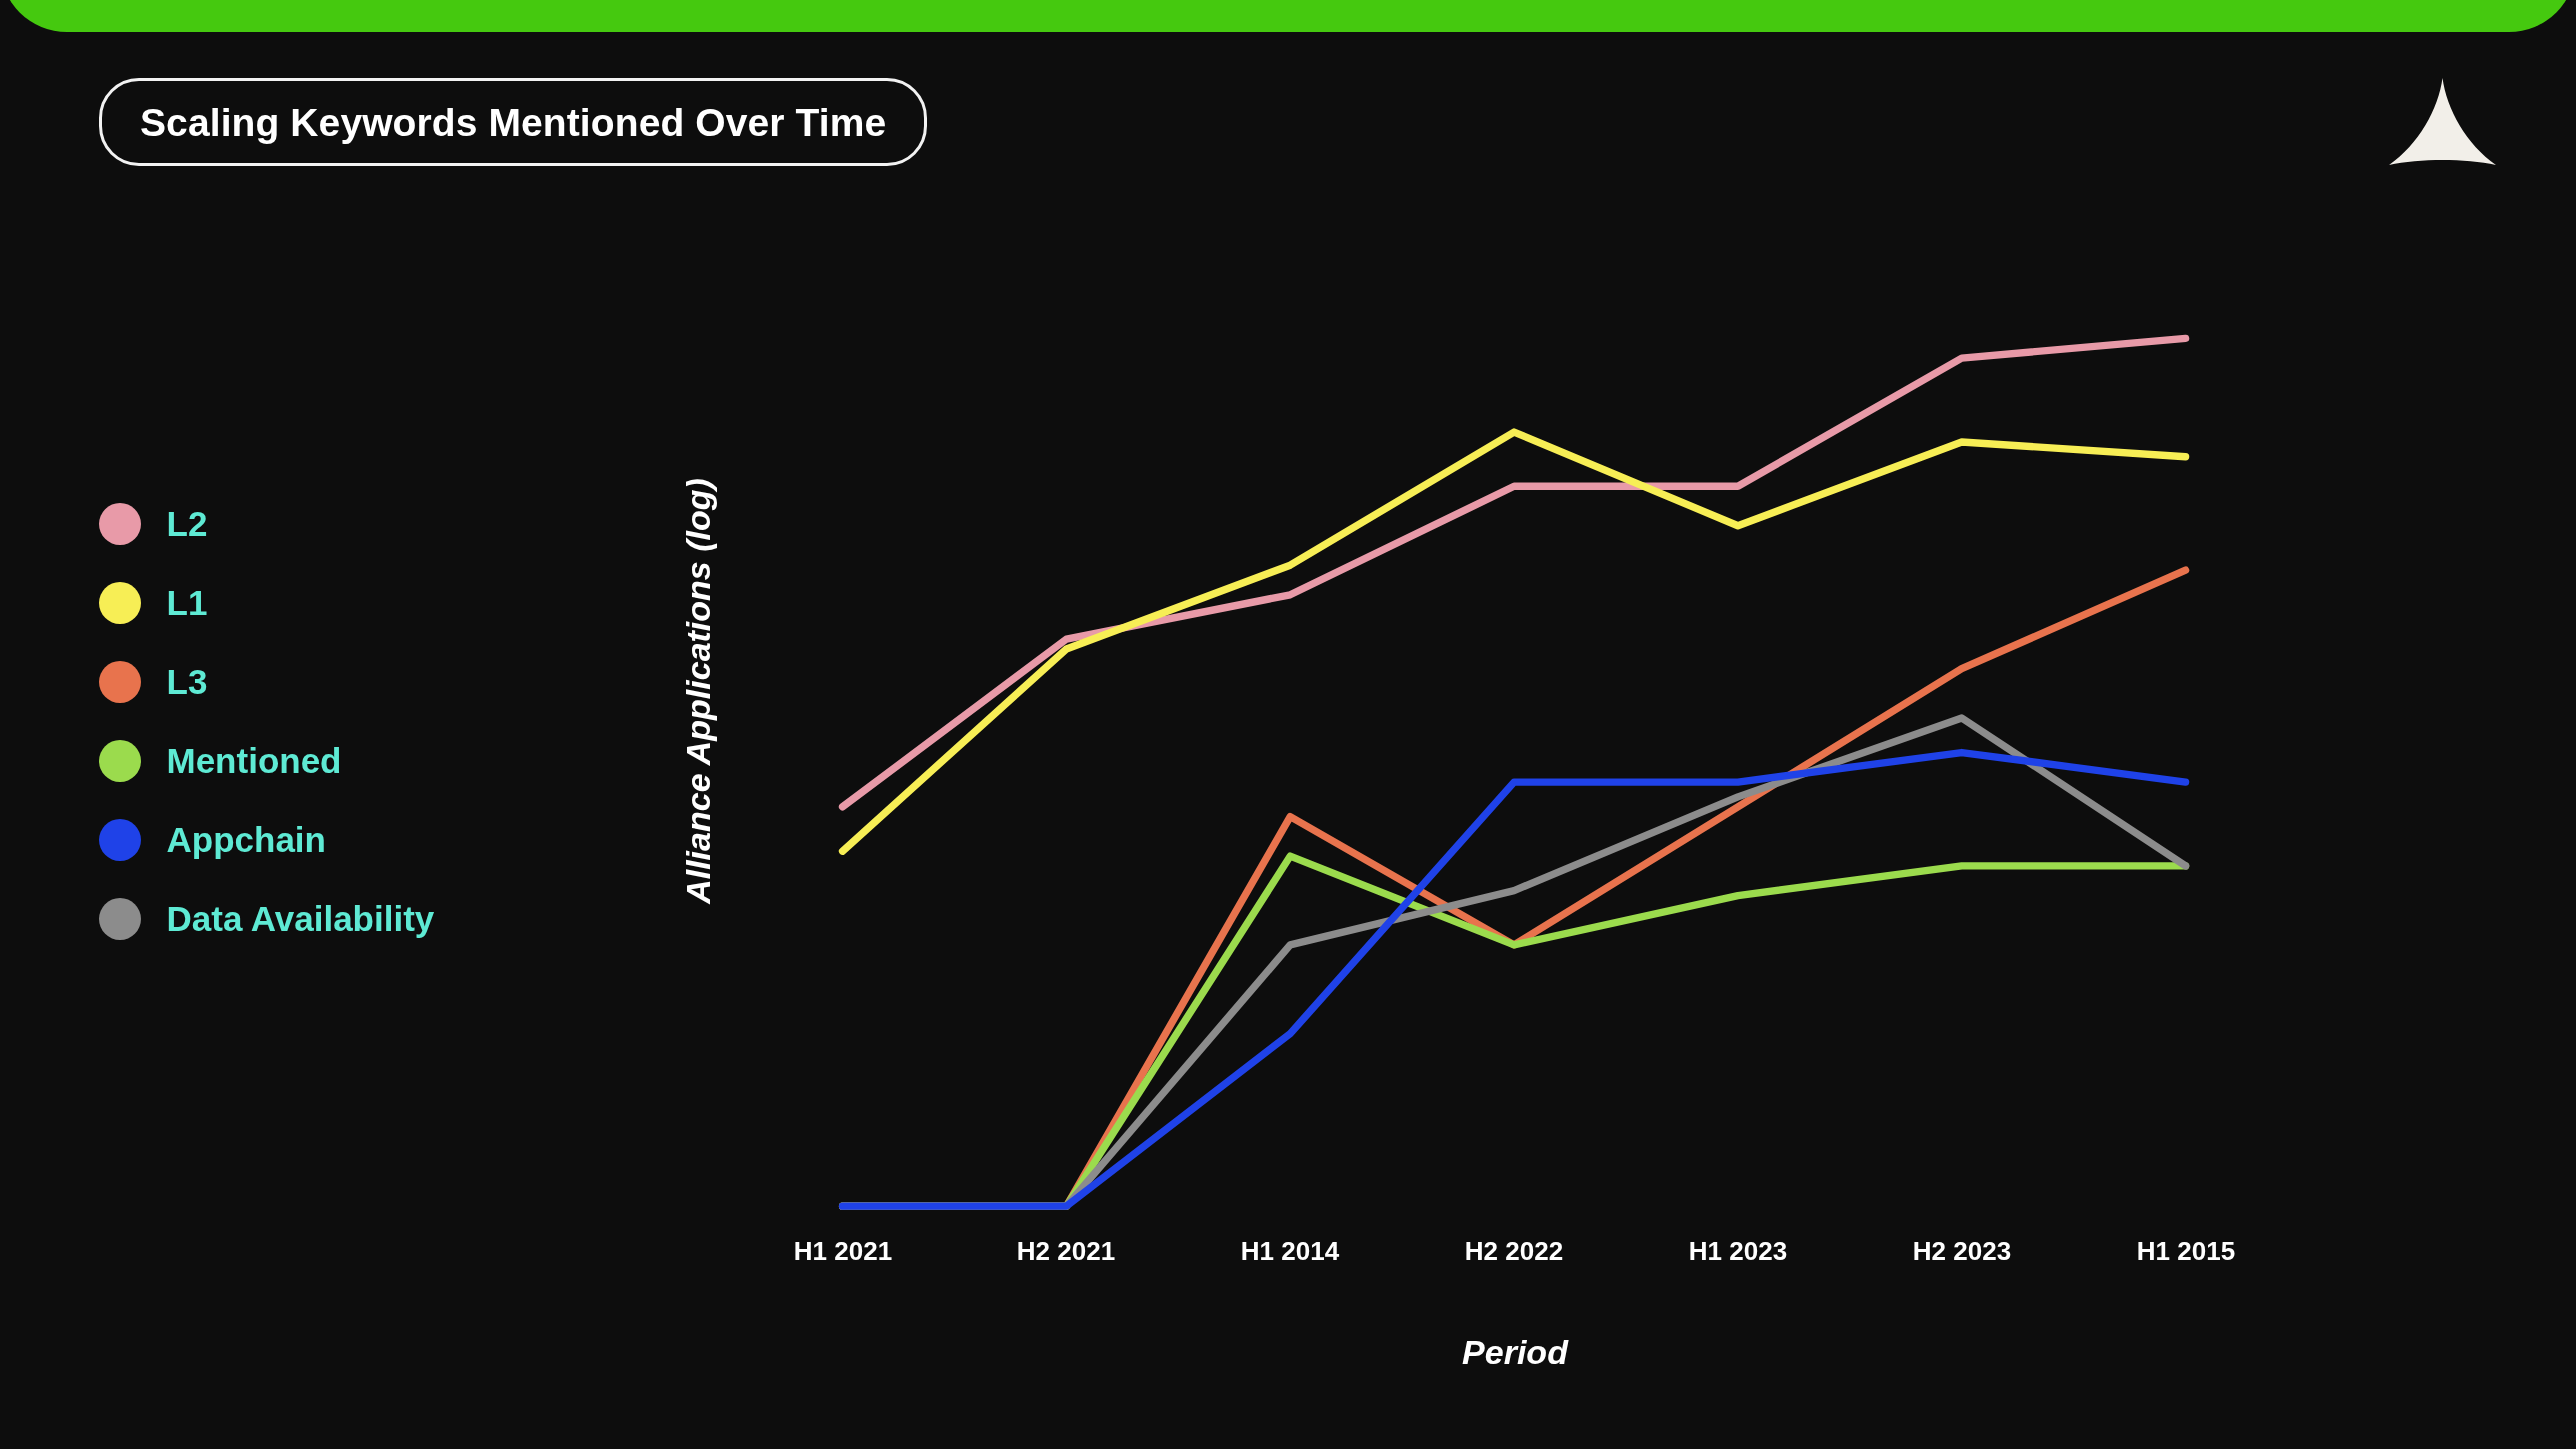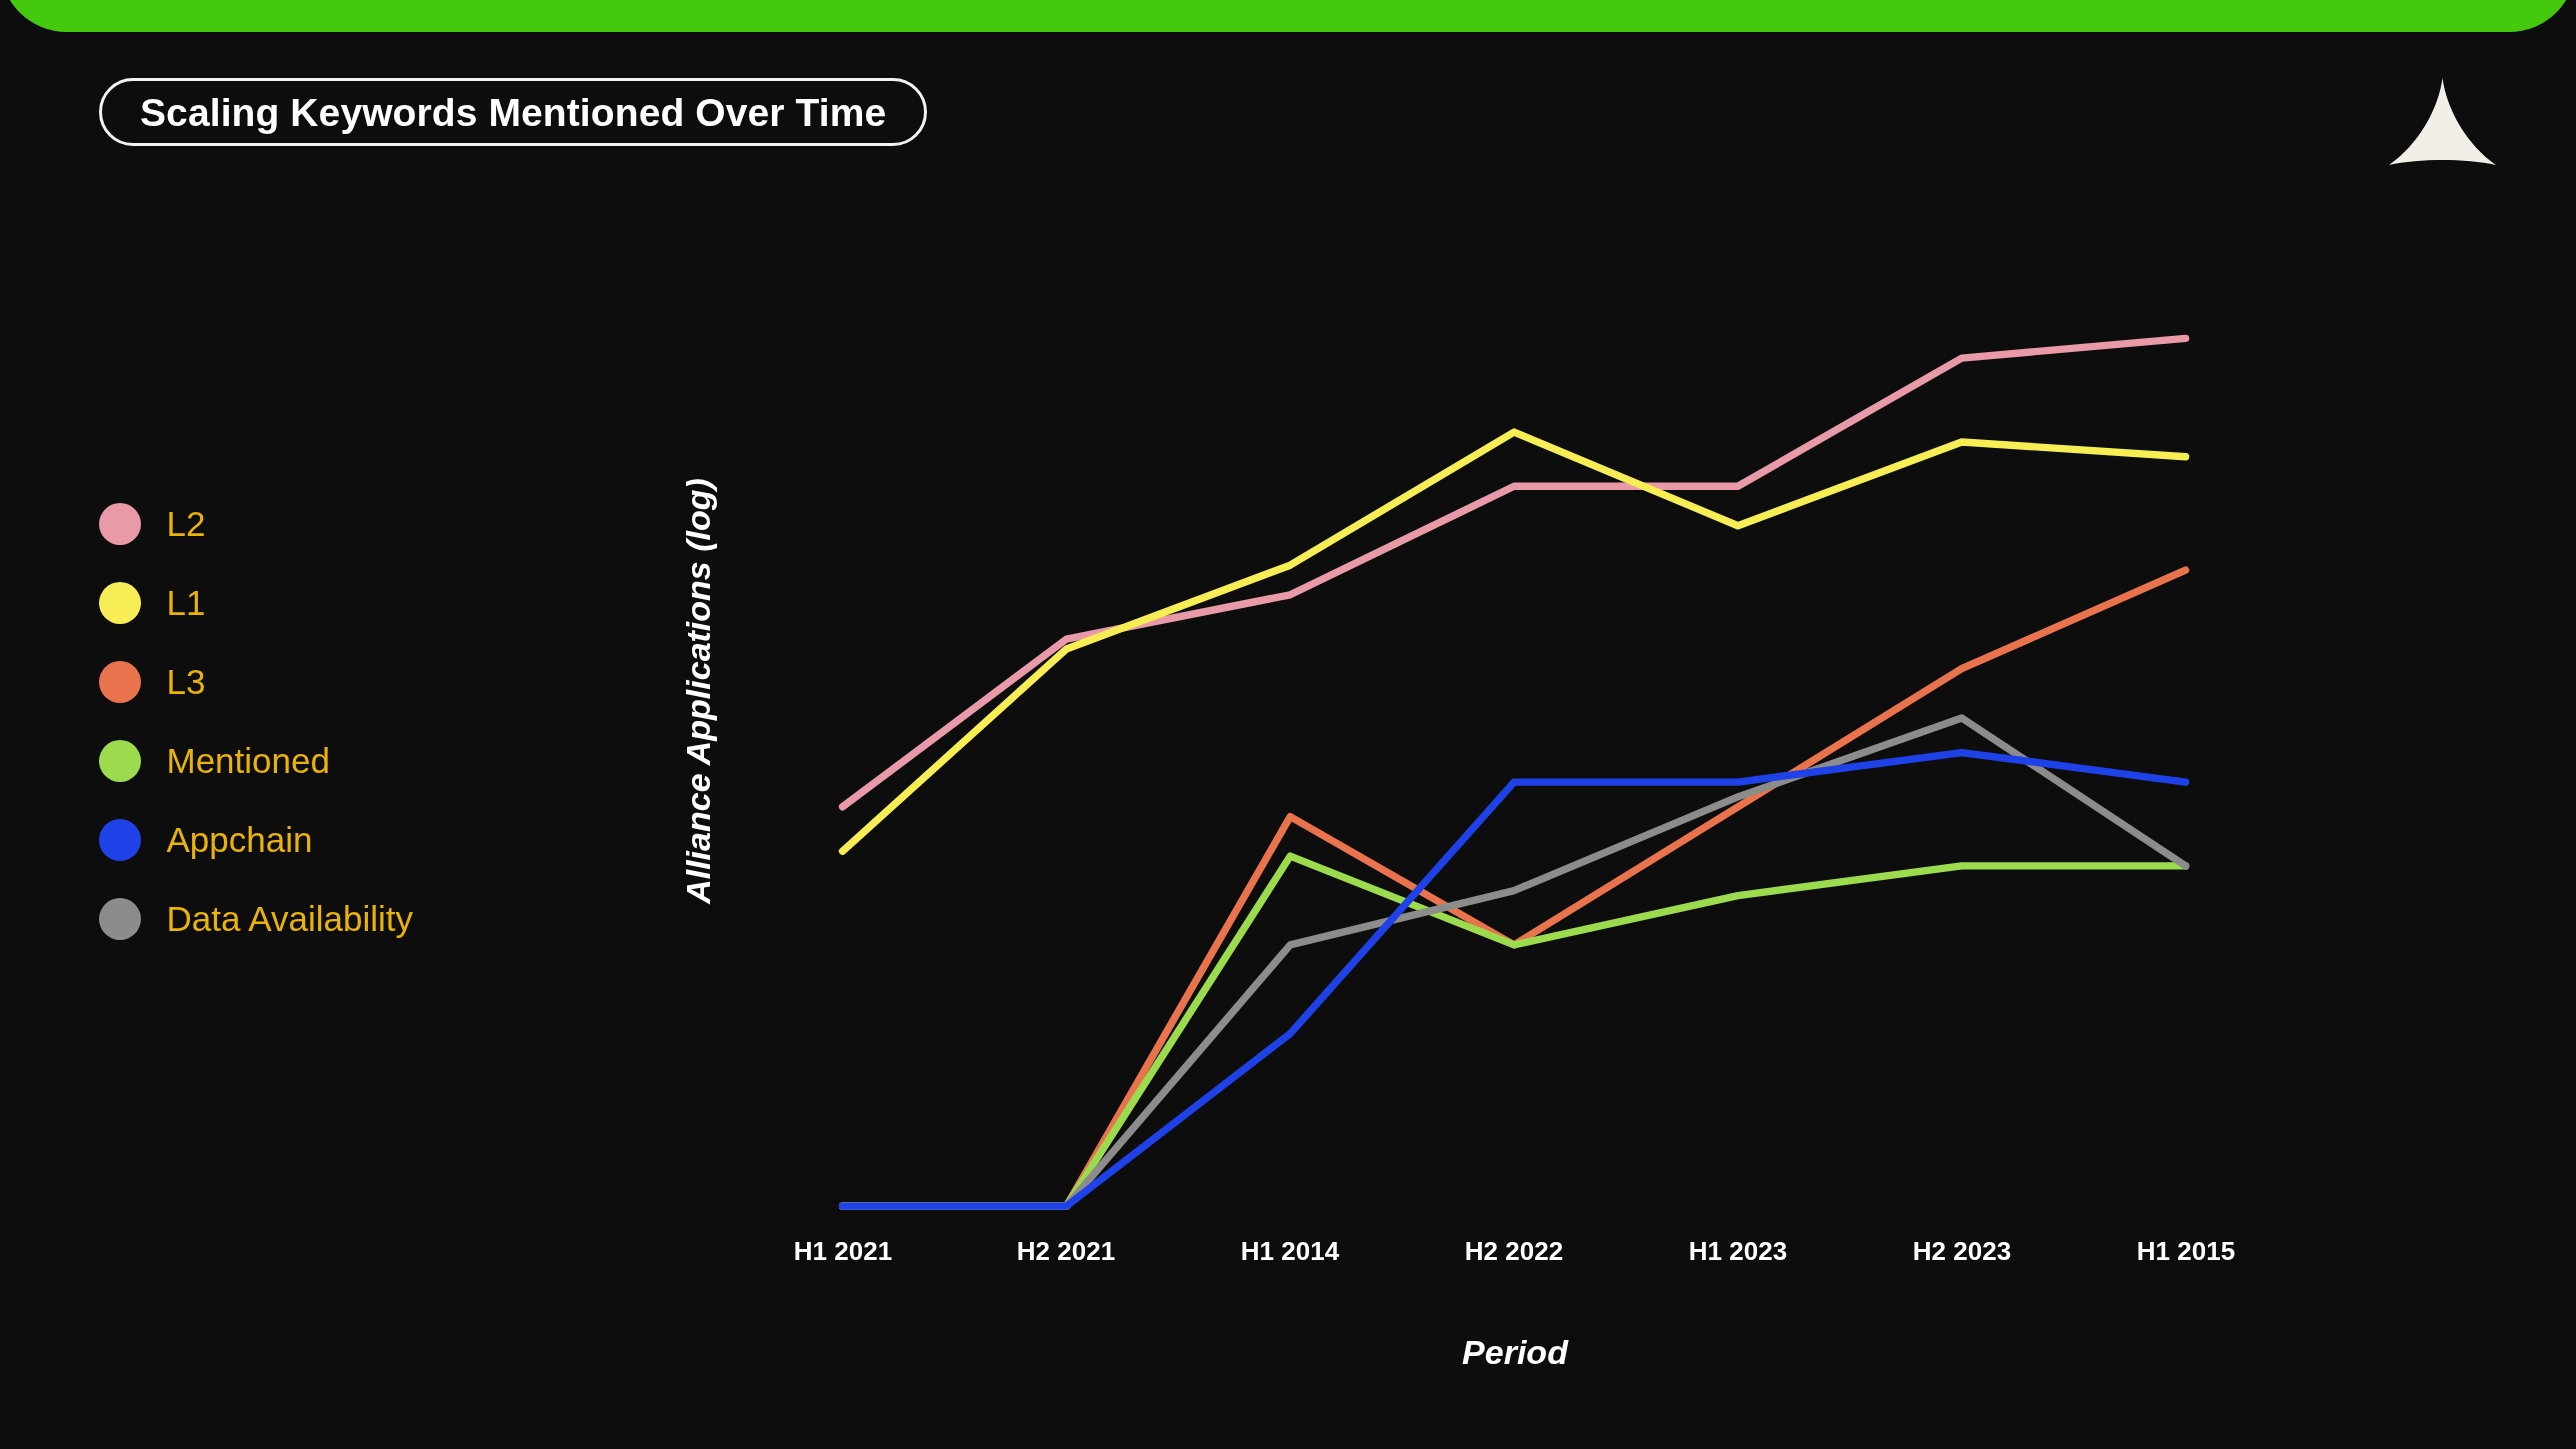--- a/index.html
+++ b/index.html
@@ -26,21 +26,21 @@
     background: #45c90f;
     border-bottom-left-radius: 67px;
     border-bottom-right-radius: 67px;
   }
 
   
   #title-pill {
     position: absolute;
     top: 78px;
     left: 99px;
-    height: 68px;
+    height: 88px;
     padding: 0 38px;
     display: flex;
     align-items: center;
     border: 3.4px solid #f2f2f2;
     border-radius: 40px;
     box-sizing: border-box;
   }
   #title-text {
     color: #ffffff;
     font-size: 39px;
@@ -74,23 +74,23 @@
     height: 79px;
   }
   .legend-swatch {
     width: 42px;
     height: 42px;
     border-radius: 50%;
     flex: 0 0 auto;
   }
   .legend-label {
     margin-left: 25.5px;
-    color: #eab308;
+    color: #5eead4;
     font-size: 35px;
-    font-weight: normal;
+    font-weight: bold;
     white-space: nowrap;
     line-height: 1;
   }
 
   
   #chart-area {
     position: absolute;
     left: 0;
     top: 0;
     width: 2576px;

